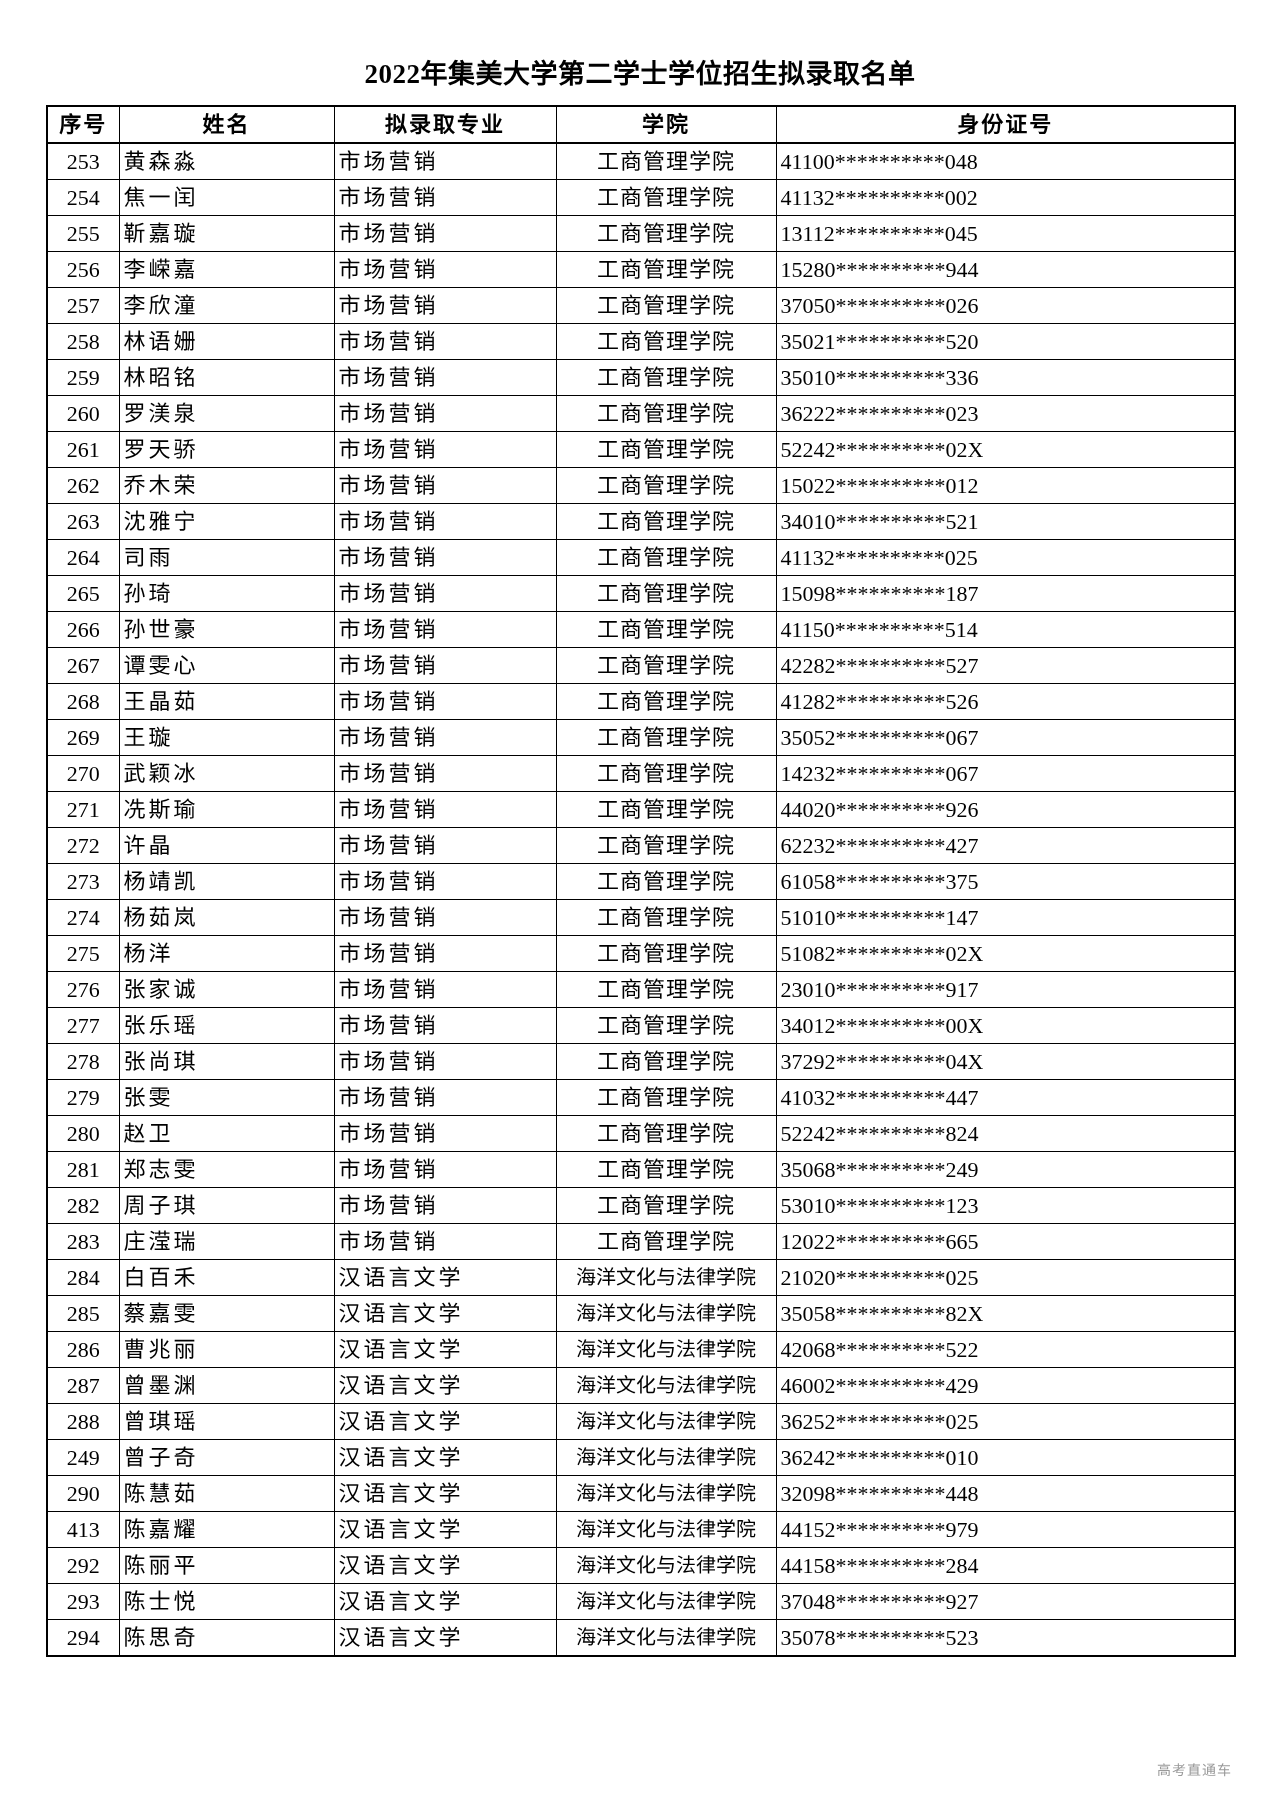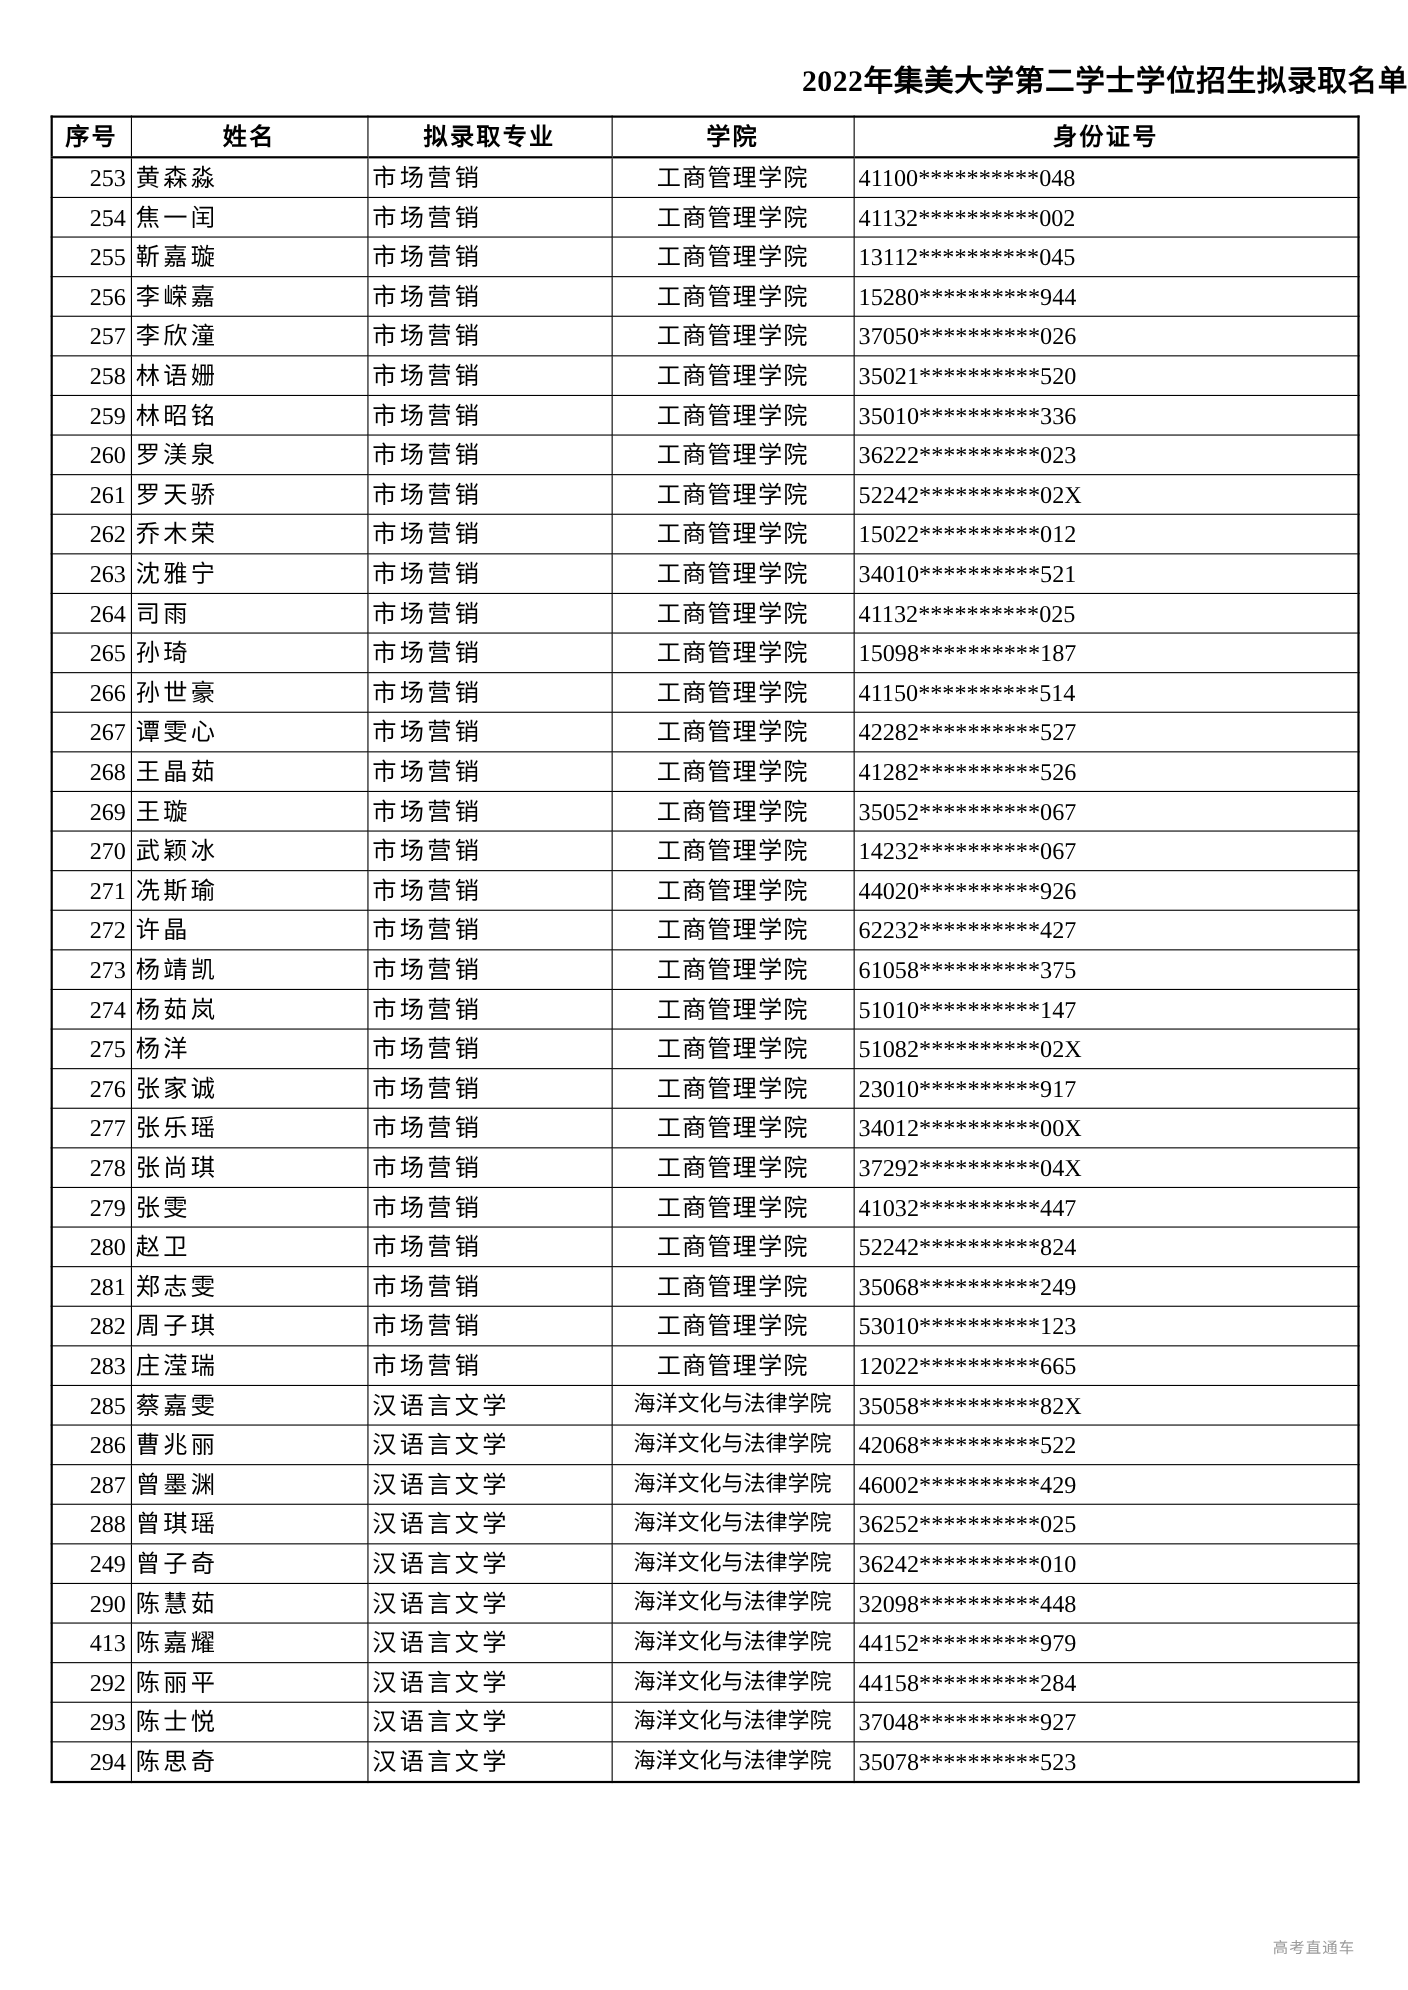--- a/index.html
+++ b/index.html
@@ -19,21 +19,21 @@
 
   .page {
     width: 1280px;
     height: 1809px;
     position: relative;
     box-sizing: border-box;
     padding: 0;
   }
 
   .doc-title {
-    text-align: right;
+    text-align: center;
     font-size: 27px;
     font-weight: bold;
     letter-spacing: 0.5px;
     margin: 0;
     padding-top: 57px;
     padding-bottom: 0;
     line-height: 34px;
     font-family: "Liberation Serif", "DejaVu Serif", serif;
   }
 
@@ -70,21 +70,21 @@
 
   table.roster thead th {
     text-align: center;
     font-weight: bold;
     font-size: 22px;
     border-bottom: 2.5px solid #000;
     letter-spacing: 2px;
   }
 
   
-  td.idx    { text-align: right; }
+  td.idx    { text-align: center; }
   td.name   { text-align: left;  padding-left: 16px; letter-spacing: 3px; }
   td.major  { text-align: left;  padding-left: 16px; letter-spacing: 3px; }
   td.col    { text-align: center; letter-spacing: 1px; }
   td.id     { text-align: left;  padding-left: 8px; letter-spacing: 0px;
               font-family: "Liberation Serif", "DejaVu Serif", serif; }
 
   td.col.long { font-size: 20px; letter-spacing: 0px; }
 
   .watermark {
     position: absolute;
@@ -333,20 +333,27 @@
             <td class="id">53010**********123</td>
           </tr>
           <tr>
             <td class="idx">283</td>
             <td class="name">庄滢瑞</td>
             <td class="major">市场营销</td>
             <td class="col">工商管理学院</td>
             <td class="id">12022**********665</td>
           </tr>
           <tr>
+            <td class="idx">284</td>
+            <td class="name">白百禾</td>
+            <td class="major">汉语言文学</td>
+            <td class="col long">海洋文化与法律学院</td>
+            <td class="id">21020**********025</td>
+          </tr>
+          <tr>
             <td class="idx">285</td>
             <td class="name">蔡嘉雯</td>
             <td class="major">汉语言文学</td>
             <td class="col long">海洋文化与法律学院</td>
             <td class="id">35058**********82X</td>
           </tr>
           <tr>
             <td class="idx">286</td>
             <td class="name">曹兆丽</td>
             <td class="major">汉语言文学</td>

